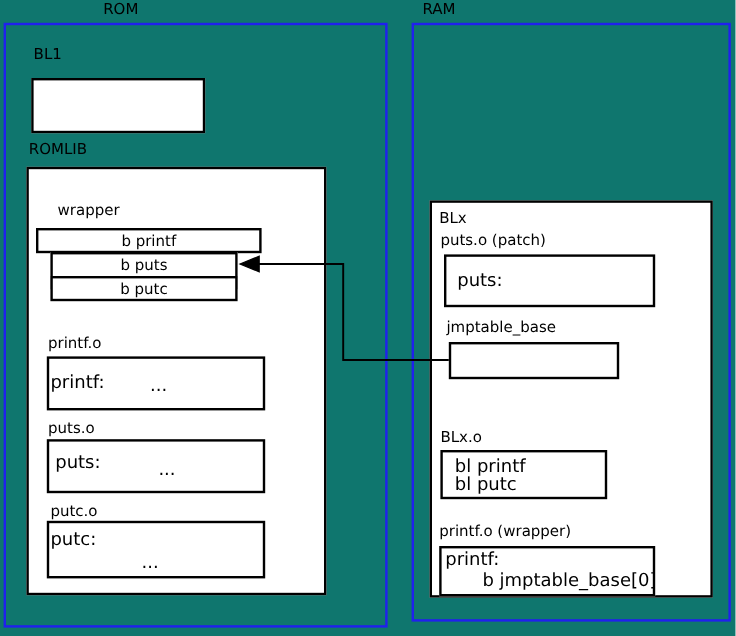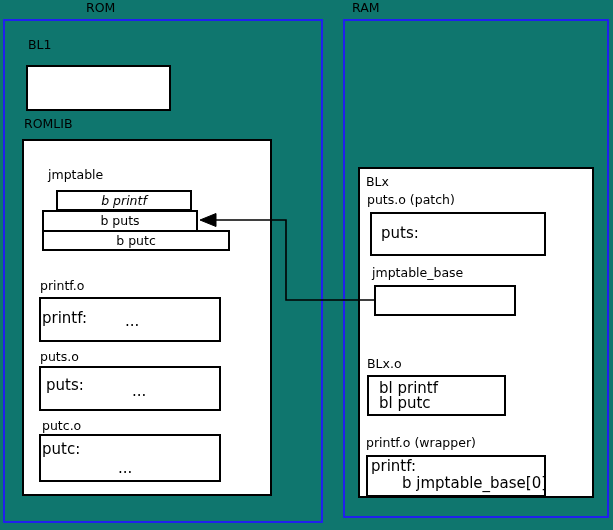--- a/index.html
+++ b/index.html
@@ -72,25 +72,25 @@
 
   <div class="lbl" style="left:86px; top:1px;">ROM</div>
   <div class="region" style="left:3px; top:19px; width:320px; height:504px;"></div>
 
   <div class="lbl" style="left:28px; top:38px;">BL1</div>
   <div class="box" style="left:26px; top:65px; width:145px; height:46px;"></div>
 
   <div class="lbl" style="left:24px; top:117px;">ROMLIB</div>
   <div class="box" style="left:22px; top:139px; width:250px; height:357px;"></div>
 
-  <div class="lbl" style="left:48px; top:168px;">jmptable</div>
+  <div class="lbl" style="left:48px; top:168px;">wrapper</div>
 
-  <div class="jt-row" style="left:56px; top:190px; width:136px; height:21px;font-style:italic;">b printf</div>
+  <div class="jt-row" style="left:30px; top:190px; width:188px; height:21px;">b printf</div>
   <div class="jt-row" style="left:42px; top:210px; width:156px; height:31px;">b puts</div>
-  <div class="jt-row" style="left:42px; top:230px; width:188px; height:21px;">b putc</div>
+  <div class="jt-row" style="left:42px; top:230px; width:156px; height:21px;">b putc</div>
 
   <div class="lbl" style="left:40px; top:279px;">printf.o</div>
   <div class="box" style="left:39px; top:297px; width:182px; height:45px;"></div>
   <div class="code" style="left:42px; top:311px;">printf:</div>
   <div class="code" style="left:125px; top:314px;">...</div>
 
   <div class="lbl" style="left:40px; top:350px;">puts.o</div>
   <div class="box" style="left:39px; top:366px; width:182px; height:45px;"></div>
   <div class="code" style="left:46px; top:378px;">puts:</div>
   <div class="code" style="left:132px; top:384px;">...</div>

